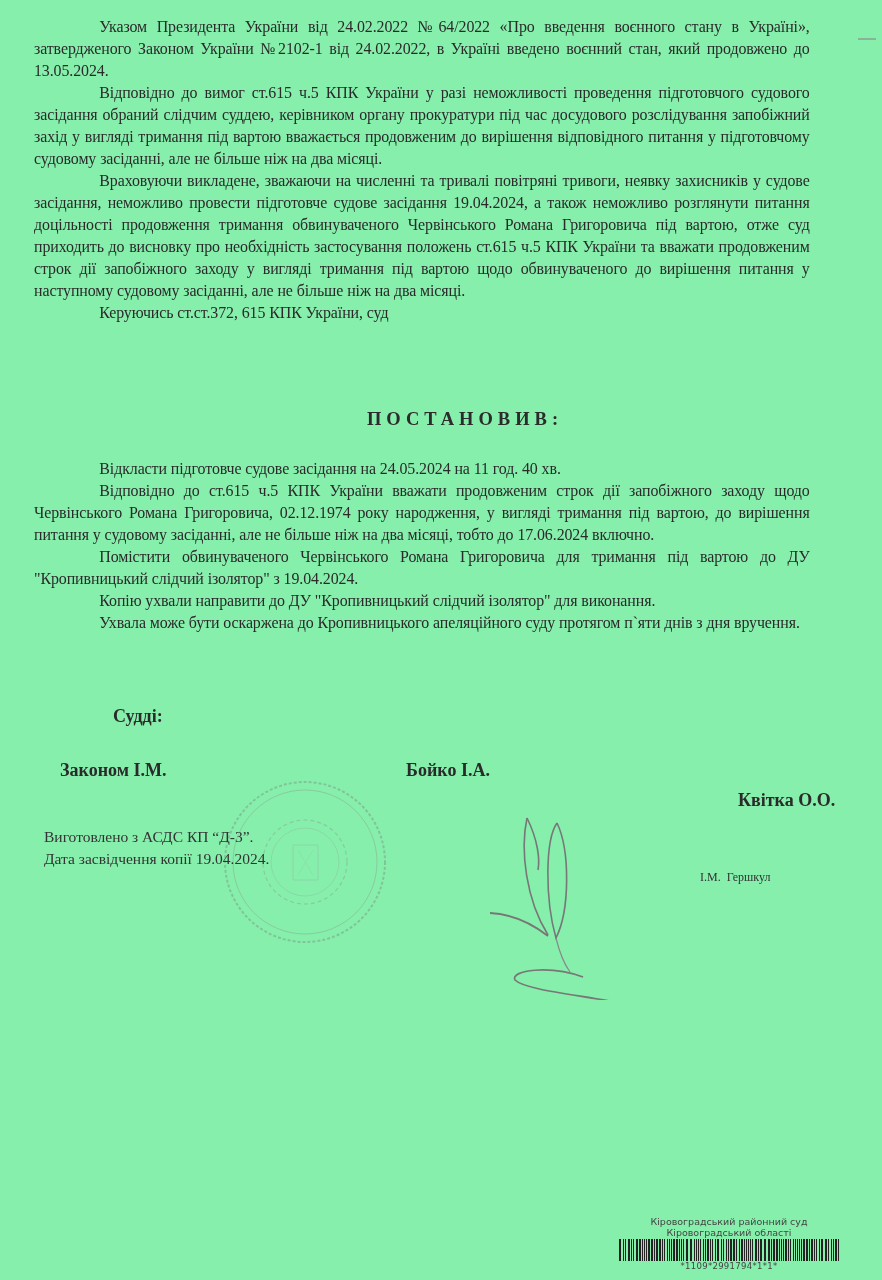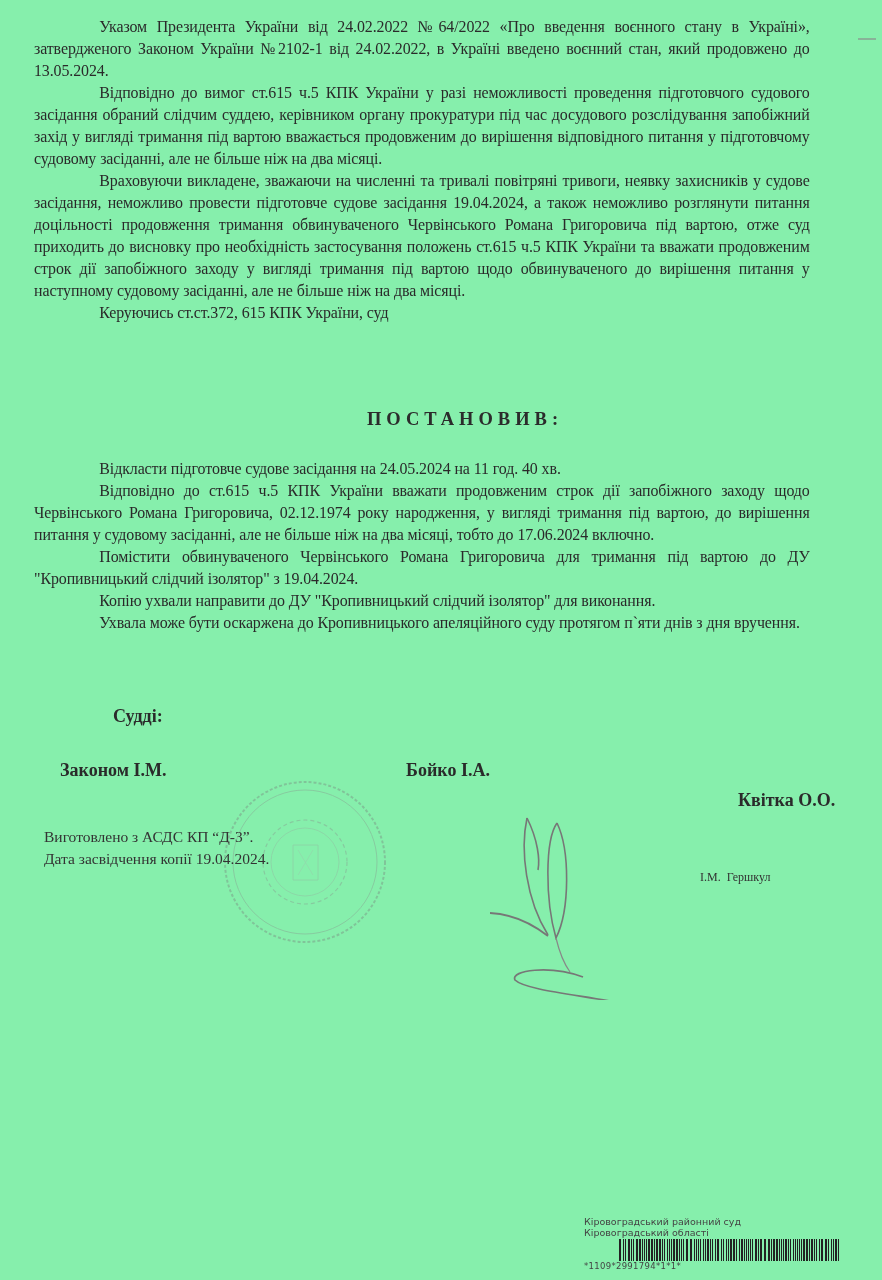--- a/index.html
+++ b/index.html
@@ -18,21 +18,21 @@
   .ruling p { margin: 0; text-indent: 68px; }
   .judges-label { position: absolute; left: 113px; top: 706px; font-size: 18px; font-weight: bold; }
   .judge { position: absolute; top: 760px; font-size: 18px; font-weight: bold; }
   .judge.j1 { left: 60px; } .judge.j2 { left: 406px; } .judge.j3 { left: 738px; margin-top: 30px; }
   .certify { position: absolute; left: 44px; top: 826px; font-size: 15.5px; line-height: 22px;
              font-family: "Liberation Serif", "DejaVu Serif", serif; color: #333; }
   .certify div { white-space: nowrap; }
   .signer { position: absolute; left: 700px; top: 870px; font-size: 12px; color: #333; white-space: pre; }
   .stamp { position: absolute; left: 218px; top: 775px; width: 175px; height: 175px; opacity: 0.35; }
   .signature { position: absolute; left: 490px; top: 810px; width: 150px; height: 190px; }
-  .footer { position: absolute; left: 584px; top: 1216px; width: 290px; text-align: left;
+  .footer { position: absolute; left: 584px; top: 1216px; width: 290px; text-align: center;
             font-family: "DejaVu Sans", sans-serif; color: #444; }
   .footer .court { font-size: 9.5px; line-height: 11px; }
   .barcode { display: flex; justify-content: center; height: 22px; margin-top: 1px; }
   .barcode span { display: inline-block; height: 22px; background: #222; margin-right: 1px; }
   .barcode-text { font-size: 8.5px; letter-spacing: 0.3px; }
   .scan-mark { position: absolute; left: 858px; top: 38px; width: 18px; height: 2px; background: #8a8a8a; opacity: 0.6; }
 </style>
 </head>
 <body>
 

